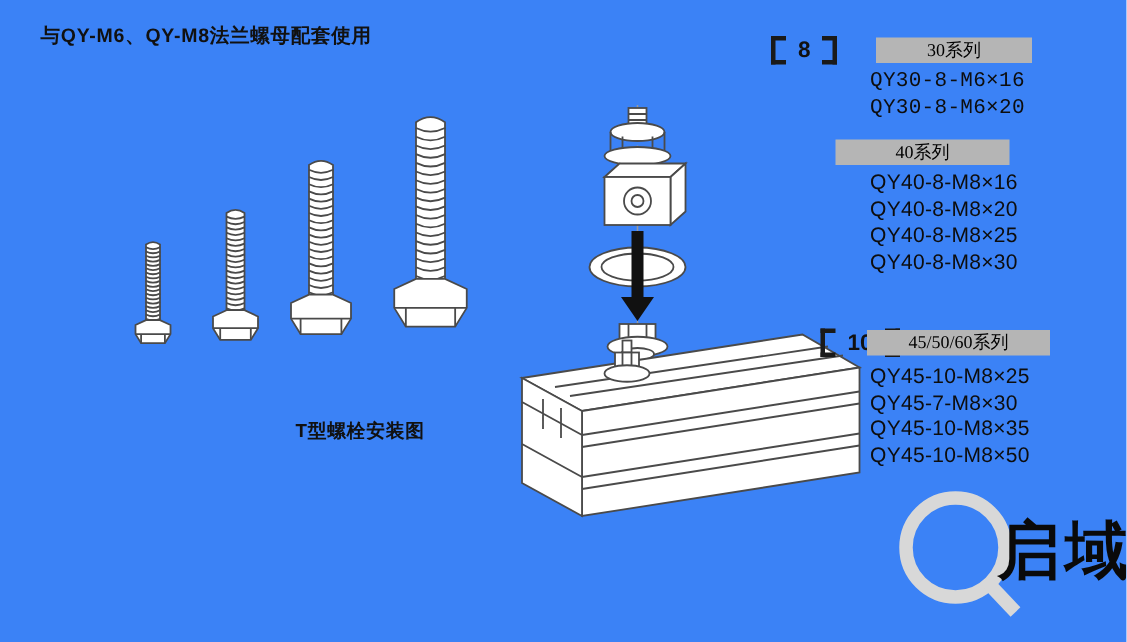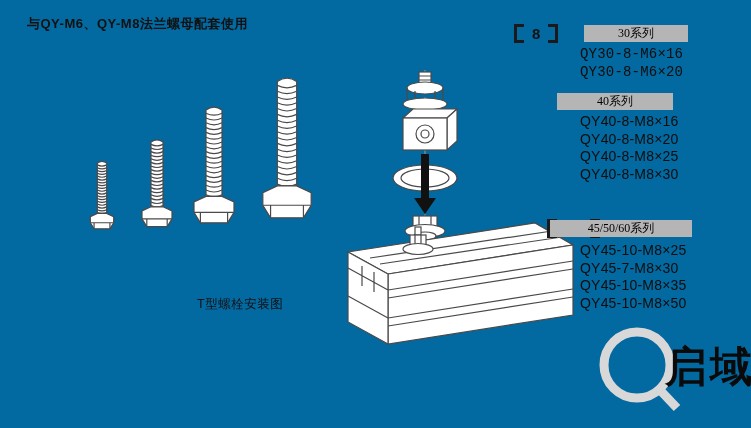--- a/index.html
+++ b/index.html
@@ -1,28 +1,28 @@
 <!DOCTYPE html>
 <html><head>
 <meta charset="utf-8">
 <style>
   html,body { margin:0; padding:0; background:#ffffff; }
   #canvas {
-    position:relative; width:751px; height:428px; background:#0369a1;
+    position:relative; width:751px; height:428px; background:#3b82f6;
     font-family:"Liberation Sans","DejaVu Sans",sans-serif; color:#111;
     overflow:hidden;
   }
   .abs { position:absolute; }
   .top-note { left:27px; top:15px; font-size:13px; font-weight:700; letter-spacing:0.5px; }
-  .caption  { left:197px; top:279px; font-size:12.5px; font-weight:400; letter-spacing:0.5px;margin-top:17px; }
+  .caption  { left:197px; top:279px; font-size:12.5px; font-weight:700; letter-spacing:0.5px; }
 
   .badge { background:#b5b5b5; color:#000; font-size:12px; height:17px; line-height:17px; text-align:center;font-family:Liberation Serif, serif; }
   #badge-30 { left:584px; top:25px;  width:104px; }
   #badge-40 { left:557px; top:93px;  width:116px; }
-  #badge-45 { left:550px; top:220px; width:142px; }
+  #badge-45 { left:578px; top:220px; width:122px; }
 
   .items { font-size:14px; letter-spacing:0.2px; color:#0d0d0d; }
   #items-30 { left:580px; top:45px;  line-height:18px;font-family:Liberation Mono, monospace; }
   #items-40 { left:580px; top:113px; line-height:17.5px; }
   #items-45 { left:580px; top:242px; line-height:17.5px; }
 
   .marker { display:flex; height:19px; font-size:15px; font-weight:700; color:#111; }
   .marker .bk { width:7px; }
   .bk-l { border:3px solid #1a1a1a; border-right:0; }
   .bk-r { border:3px solid #1a1a1a; border-left:0; }

